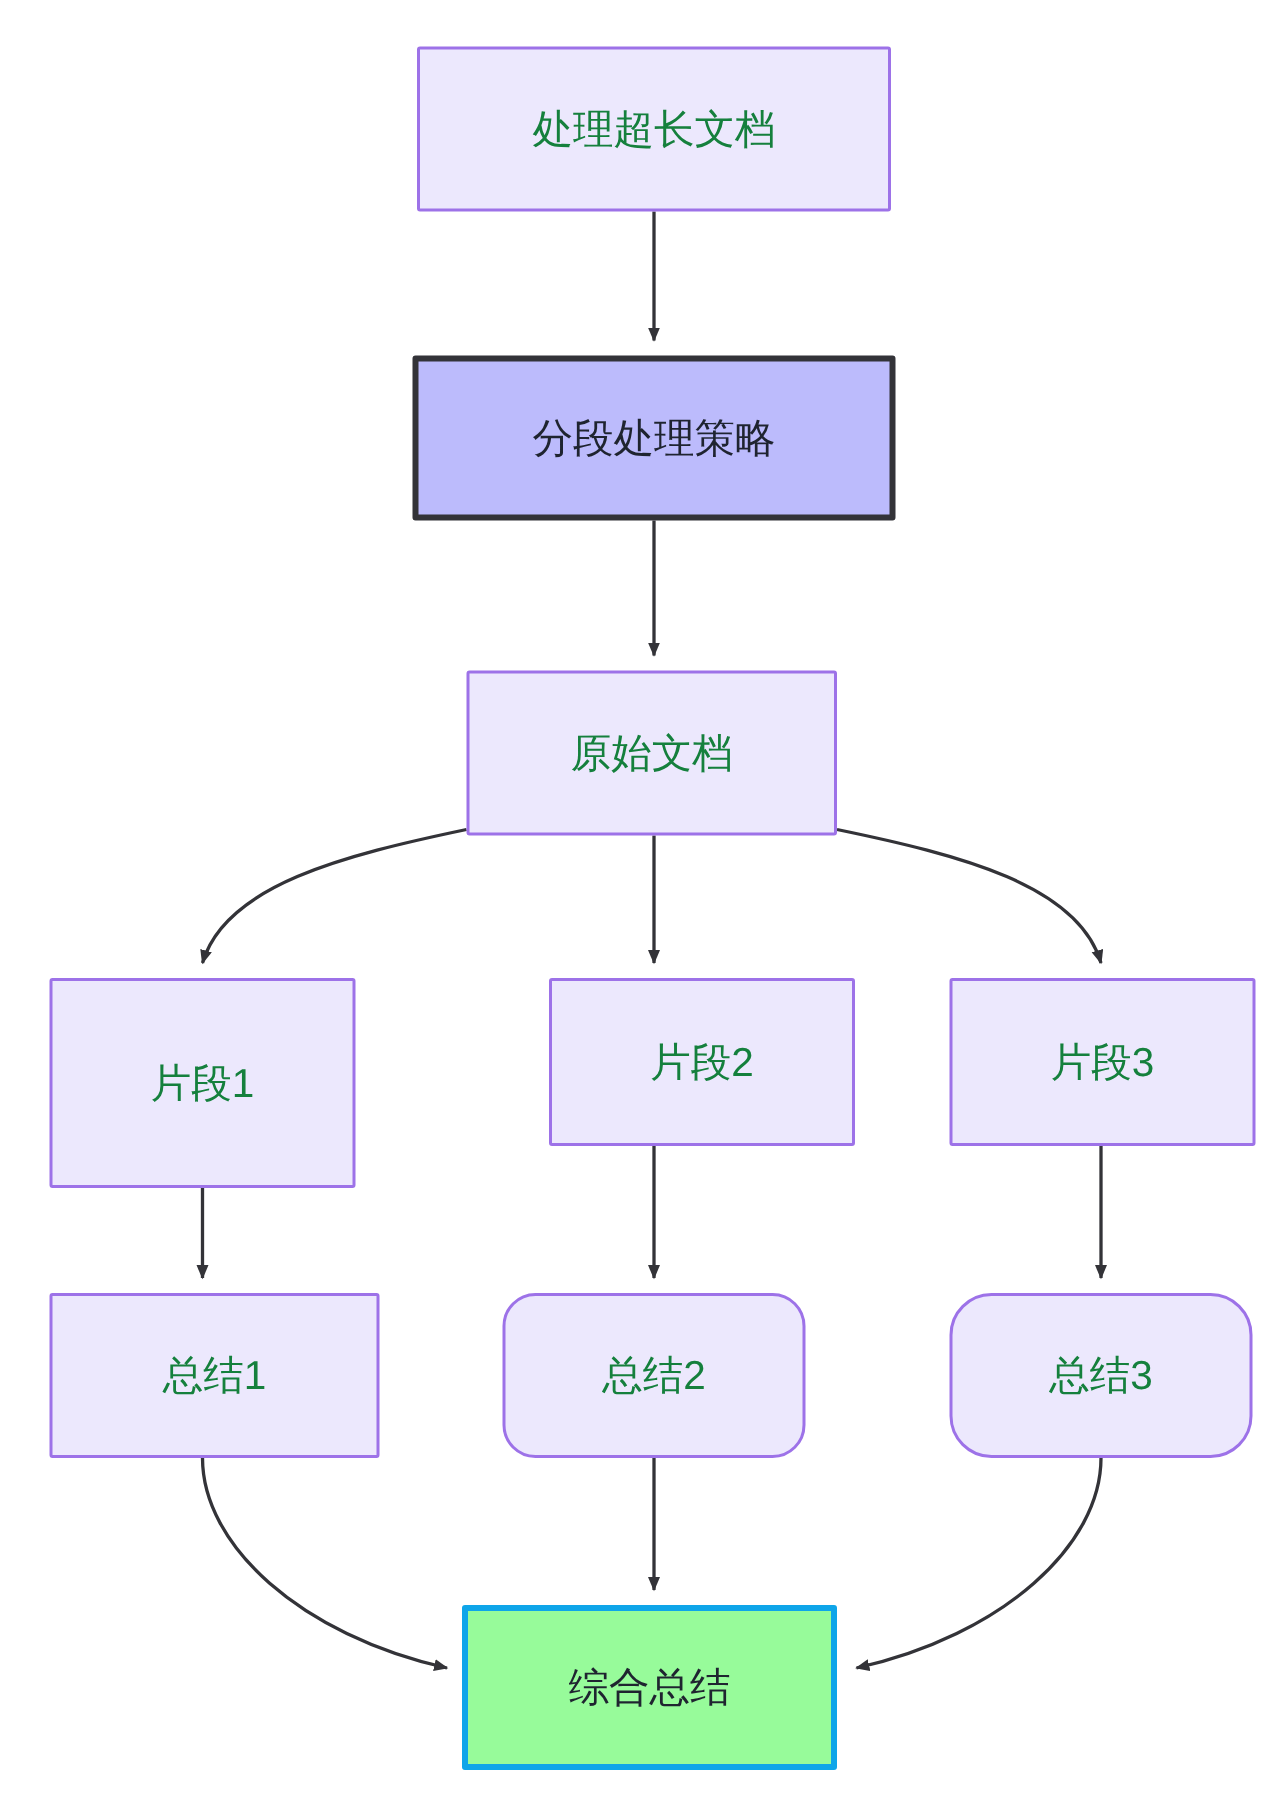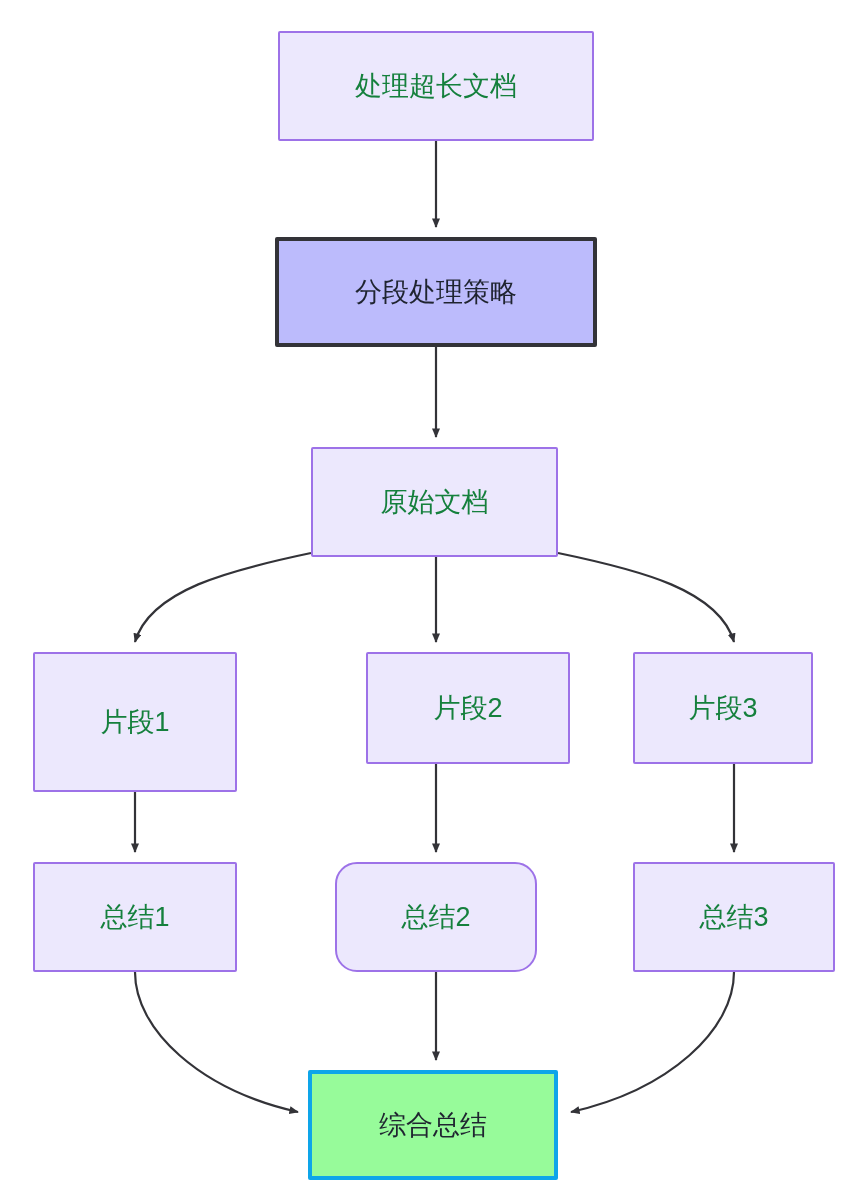--- a/index.html
+++ b/index.html
@@ -112,33 +112,33 @@
   </div>
 
   <div class="node style-light" style="left:33px; top:652px; width:204px; height:140px;">
     <span class="node-label">片段1</span>
   </div>
 
   <div class="node style-light" style="left:335px; top:652px; width:204px; height:112px;margin-left:31px;">
     <span class="node-label">片段2</span>
   </div>
 
-  <div class="node style-light" style="left:633px; top:652px; width:180px; height:112px;">
+  <div class="node style-light" style="left:633px; top:652px; width:204px; height:112px;">
     <span class="node-label">片段3</span>
   </div>
 
-  <div class="node style-light" style="left:33px; top:862px; width:204px; height:110px;">
+  <div class="node style-light" style="left:33px; top:862px; width:220px; height:110px;">
     <span class="node-label">总结1</span>
   </div>
 
   <div class="node style-light" style="left:335px; top:862px; width:202px; height:110px;border-radius:22px;">
     <span class="node-label">总结2</span>
   </div>
 
-  <div class="node style-light" style="left:633px; top:862px; width:202px; height:110px;">
+  <div class="node style-light" style="left:633px; top:862px; width:202px; height:110px;border-radius:28px;">
     <span class="node-label">总结3</span>
   </div>
 
   <div class="node style-success" style="left:308px; top:1070px; width:250px; height:110px;">
     <span class="node-label">综合总结</span>
   </div>
 
 </div>
 
 </body></html>

